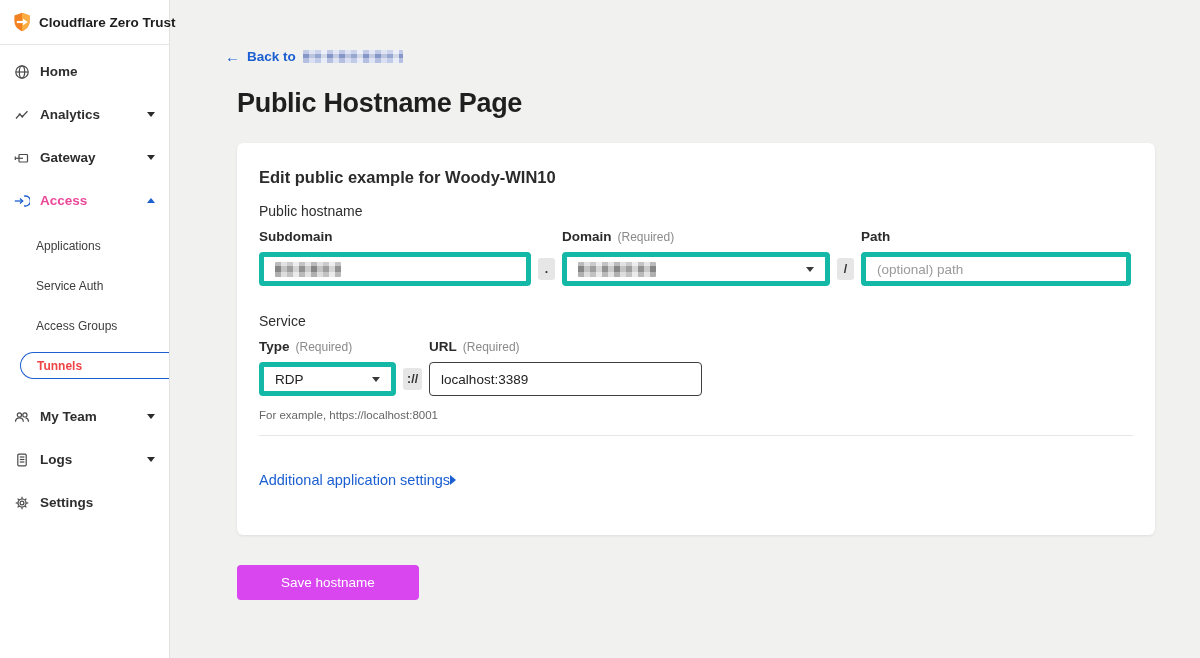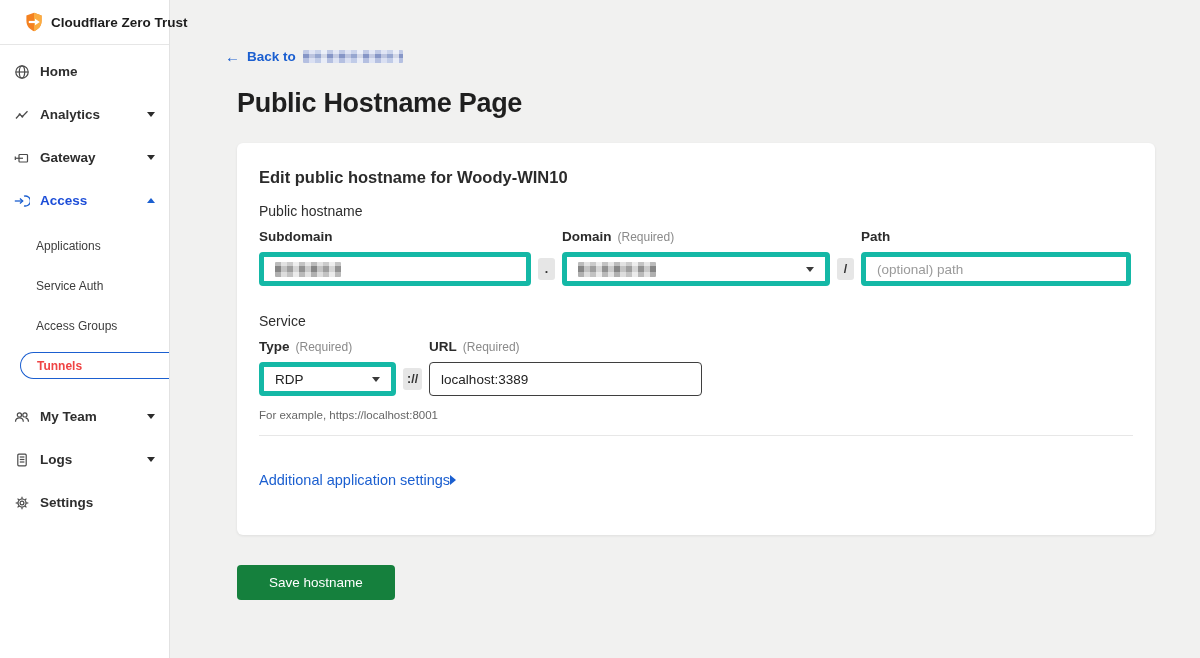--- a/index.html
+++ b/index.html
@@ -1,26 +1,26 @@
 <!DOCTYPE html>
 <html><head>
 <meta charset="utf-8">
 <style>
   * { margin:0; padding:0; box-sizing:border-box; }
   html,body { width:1200px; height:658px; overflow:hidden; font-family:"Liberation Sans", sans-serif; background:#f1f1f0; }
 
   
   .sidebar { position:absolute; left:0; top:0; bottom:0; width:170px; background:#fff; border-right:1px solid #e2e2e2; z-index:2; }
-  .logo-row { height:45px; display:flex; align-items:center; gap:7px; padding:0 24px; border-bottom:1px solid #e6e6e6; }
+  .logo-row { height:45px; display:flex; align-items:center; gap:7px; padding:0 12px; border-bottom:1px solid #e6e6e6; }
   .brand { font-size:13.5px; font-weight:700; color:#1d1d1d; white-space:nowrap; }
   .nav { padding-top:5px; }
   .nav-item { height:43px; display:flex; align-items:center; padding:0 14px; cursor:pointer; color:#2e2e2e; }
   .nav-item .nicon { width:16px; height:16px; margin-right:10px; color:#4a4a4a; display:flex; align-items:center; }
   .nav-item .nlabel { font-size:13.5px; font-weight:700; flex:1; }
-  .nav-item.active { color:#1d4ed8;justify-content:center; }
+  .nav-item.active { color:#ec4899;justify-content:center; }
   .nav-item.active .nicon { color:#1b5fd0; }
   .caret-down { width:0; height:0; border-left:4.5px solid transparent; border-right:4.5px solid transparent; border-top:5.5px solid #2b2b2b; }
   .caret-up { width:0; height:0; border-left:4.5px solid transparent; border-right:4.5px solid transparent; border-bottom:5.5px solid #1b5fd0; }
   .subnav { padding:4px 0 9px; }
   .subitem { height:40px; display:flex; align-items:center; padding-left:36px; font-size:12px; color:#3c3c3c; cursor:pointer; }
   .subitem.active { color:#ef4444; font-weight:700; border:1px solid #1b5fd0; border-right:none; border-radius:15px 0 0 15px; margin:6px 0 7px 20px; padding-left:16px; height:27px; }
 
   
   .main { position:absolute; left:171px; right:0; top:0; bottom:0; background:#f1f1f0; padding:48px 45px 0 66px; }
   .back-link { display:inline-flex; align-items:center; gap:7px; color:#1b5fd0; font-size:13.5px; font-weight:700; margin-left:-12px; cursor:pointer; }
@@ -41,21 +41,21 @@
   .select { justify-content:space-between; cursor:pointer; }
   .select-caret { width:0; height:0; border-left:4.5px solid transparent; border-right:4.5px solid transparent; border-top:5.5px solid #3a3a3a; }
   .sep { height:22px; min-width:17px; padding:0 4px; background:#e6e6e6; border-radius:3px; display:flex; align-items:center; justify-content:center; font-size:12.5px; color:#333; margin-bottom:6px; font-weight:700; }
   .url-border { border:1.5px solid #3f3f3f; }
 
   .helper { font-size:11.5px; color:#666; margin-top:13px; }
   .divider { height:1px; background:#e7e7e7; margin-top:14px; }
   .settings-link { display:inline-flex; align-items:center; color:#1b5fd0; font-size:14.5px; margin-top:36px; cursor:pointer; }
   .tri-right { width:0; height:0; border-top:5px solid transparent; border-bottom:5px solid transparent; border-left:6.5px solid #1b5fd0; }
 
-  .save-btn { margin-top:30px; height:35px; padding:0 32px; background:#15803d; color:#fff; font-size:13.5px; border:none; border-radius:4px; cursor:pointer; font-family:"Liberation Sans", sans-serif; }
+  .save-btn { margin-top:30px; height:35px; padding:0 44px; background:#d946ef; color:#fff; font-size:13.5px; border:none; border-radius:4px; cursor:pointer; font-family:"Liberation Sans", sans-serif; }
 
   
   .redacted { display:inline-block; height:15px; border-radius:1px;
     background-image:
       linear-gradient(180deg, rgba(255,255,255,.40) 0 30%, rgba(0,0,0,.06) 30% 65%, rgba(255,255,255,.30) 65% 100%),
       repeating-linear-gradient(90deg, #8e8e8e 0 6px, #cfcfcf 6px 12px, #a8a8a8 12px 18px, #e2e2e2 18px 24px, #9b9b9b 24px 30px, #d6d6d6 30px 36px);
     filter: blur(.4px);
   }
   .redacted.blue {
     background-image:
@@ -195,21 +195,21 @@
 
   <a class="back-link">
     <span class="back-arrow">←</span>
     <span>Back to</span>
     <span class="redacted blue" style="width:100px; height:13px;"></span>
   </a>
 
   <h1 class="page-title">Public Hostname Page</h1>
 
   <section class="card">
-    <h2 class="card-title">Edit public hostname for Woody-WIN10</h2>
+    <h2 class="card-title">Edit public example for Woody-WIN10</h2>
 
     <div class="section-label">Public hostname</div>
 
     <div class="field-row">
       <div class="field" style="width:272px;">
         <span class="field-label">Subdomain</span>
         <div class="input">
           <span class="redacted" style="width:66px;"></span>
         </div>
       </div>

